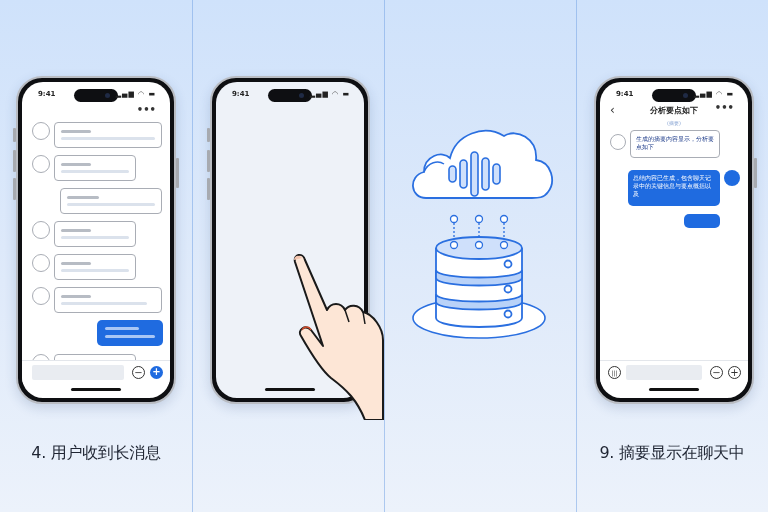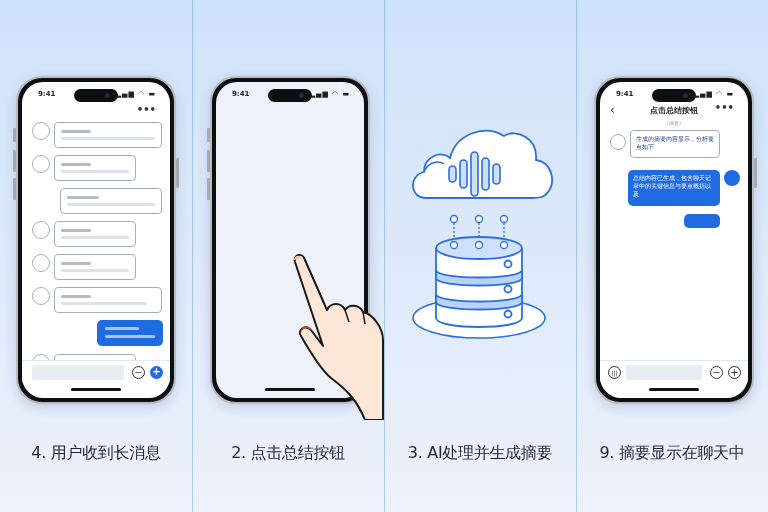--- a/index.html
+++ b/index.html
@@ -196,21 +196,20 @@
       <div class="home-bar"></div>
     </div>
   </div>
 
   <svg style="position:absolute;left:95px;top:250px;" width="98" height="170" viewBox="0 0 98 170">
     <path d="M8 12 C6 4 16 2 18 10 L40 60 C44 52 54 52 58 60 C62 54 72 54 76 62 C86 64 96 78 96 90 L96 170 L78 170 C70 150 60 140 44 128 C34 120 22 100 14 86 C10 80 18 74 24 80 L36 96 L8 12 Z" fill="#fde6d6" stroke="#1a1a1a" stroke-width="2" stroke-linejoin="round"></path>
     <path d="M7 10 C7 6 12 4 15 8" fill="#f4c6b0" stroke="none"></path>
     <path d="M15 80 C17 76 22 76 24 80" fill="none" stroke="#c94a2a" stroke-width="1.5"></path>
     <path d="M58 60 L62 72 M76 62 L78 74" fill="none" stroke="#1a1a1a" stroke-width="1.5"></path>
   </svg>
-  <div class="caption">2. 点击总结按钮</div>
 </div>
 
 <div class="panel" style="left:384px;">
   <svg style="position:absolute;left:20px;top:118px;" width="160" height="230" viewBox="0 0 160 230">
 
     <g stroke="#2a6fe0" stroke-width="1.8" fill="#ffffff">
       <path d="M22 80 C6 80 4 58 20 54 C20 38 38 32 46 40 C52 16 80 6 100 18 C112 10 134 20 132 42 C148 44 152 64 144 74 C140 80 134 80 128 80 Z"></path>
     </g>
     <path d="M20 54 C24 44 34 42 40 46" fill="none" stroke="#2a6fe0" stroke-width="1.5"></path>
 
@@ -241,32 +240,31 @@
       <circle cx="104" cy="146" r="3.5" fill="#ffffff"></circle>
       <circle cx="104" cy="171" r="3.5" fill="#ffffff"></circle>
       <circle cx="104" cy="196" r="3.5" fill="#ffffff"></circle>
     </g>
     <g stroke="#2a6fe0" stroke-width="1.3" fill="#ffffff">
       <circle cx="50" cy="127" r="3.5"></circle>
         <circle cx="75" cy="127" r="3.5"></circle>
         <circle cx="100" cy="127" r="3.5"></circle>
     </g>
   </svg>
-  <div class="caption">3. AI处理并生成摘要</div>
 </div>
 
 <div class="panel" style="left:576px;">
   <div class="phone" style="left:18px;">
     <div class="side-btn" style="right:-5px;top:80px;height:30px;"></div>
     <div class="screen">
       <div class="island"></div>
       <div class="status-time">9:41</div>
       <div class="status-icons">▂▄▆ ◠ ▬</div>
       <div class="nav-back">‹</div>
-      <div class="nav-title">点击总结按钮</div>
+      <div class="nav-title">分析要点如下</div>
       <div class="more-dots" style="top:20px;">•••</div>
       <div class="timestamp">(摘要)</div>
 
       <div class="avatar-circle" style="left:10px;top:52px;width:16px;height:16px;"></div>
       <div class="bubble" style="left:30px;top:48px;width:90px;height:28px;padding:4px 5px;">
         <div class="sum-text" style="color:#1e3c8a;">生成的摘要内容显示，分析要点如下</div>
       </div>
 
       <div class="bubble-blue" style="left:28px;top:88px;width:92px;height:36px;padding:4px 5px;">
         <div class="sum-text" style="color:#fff;">

